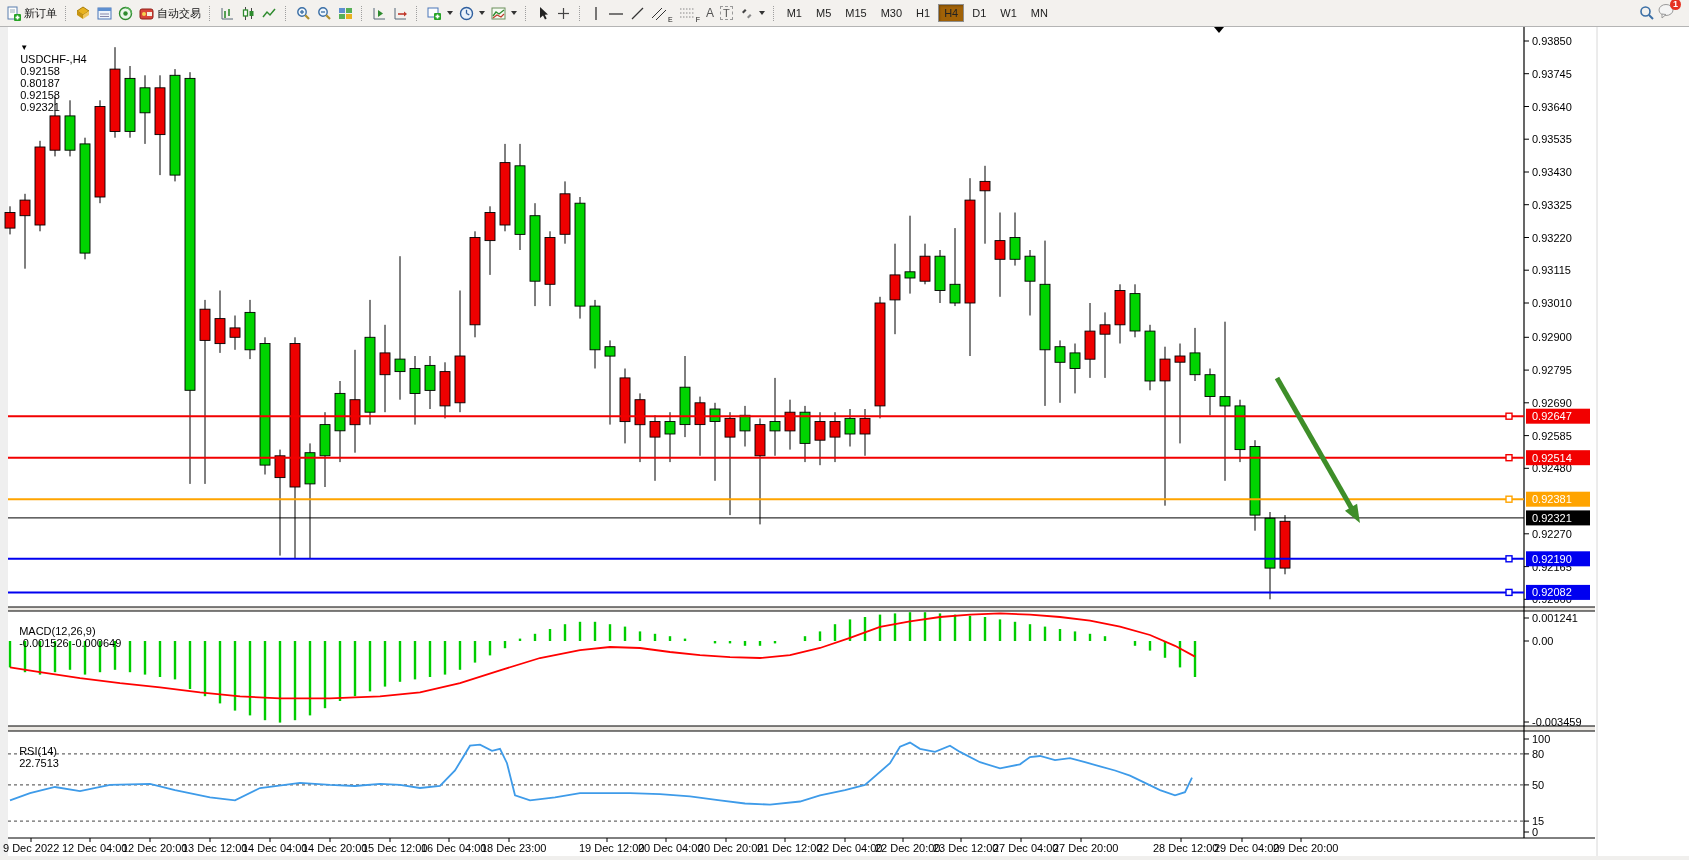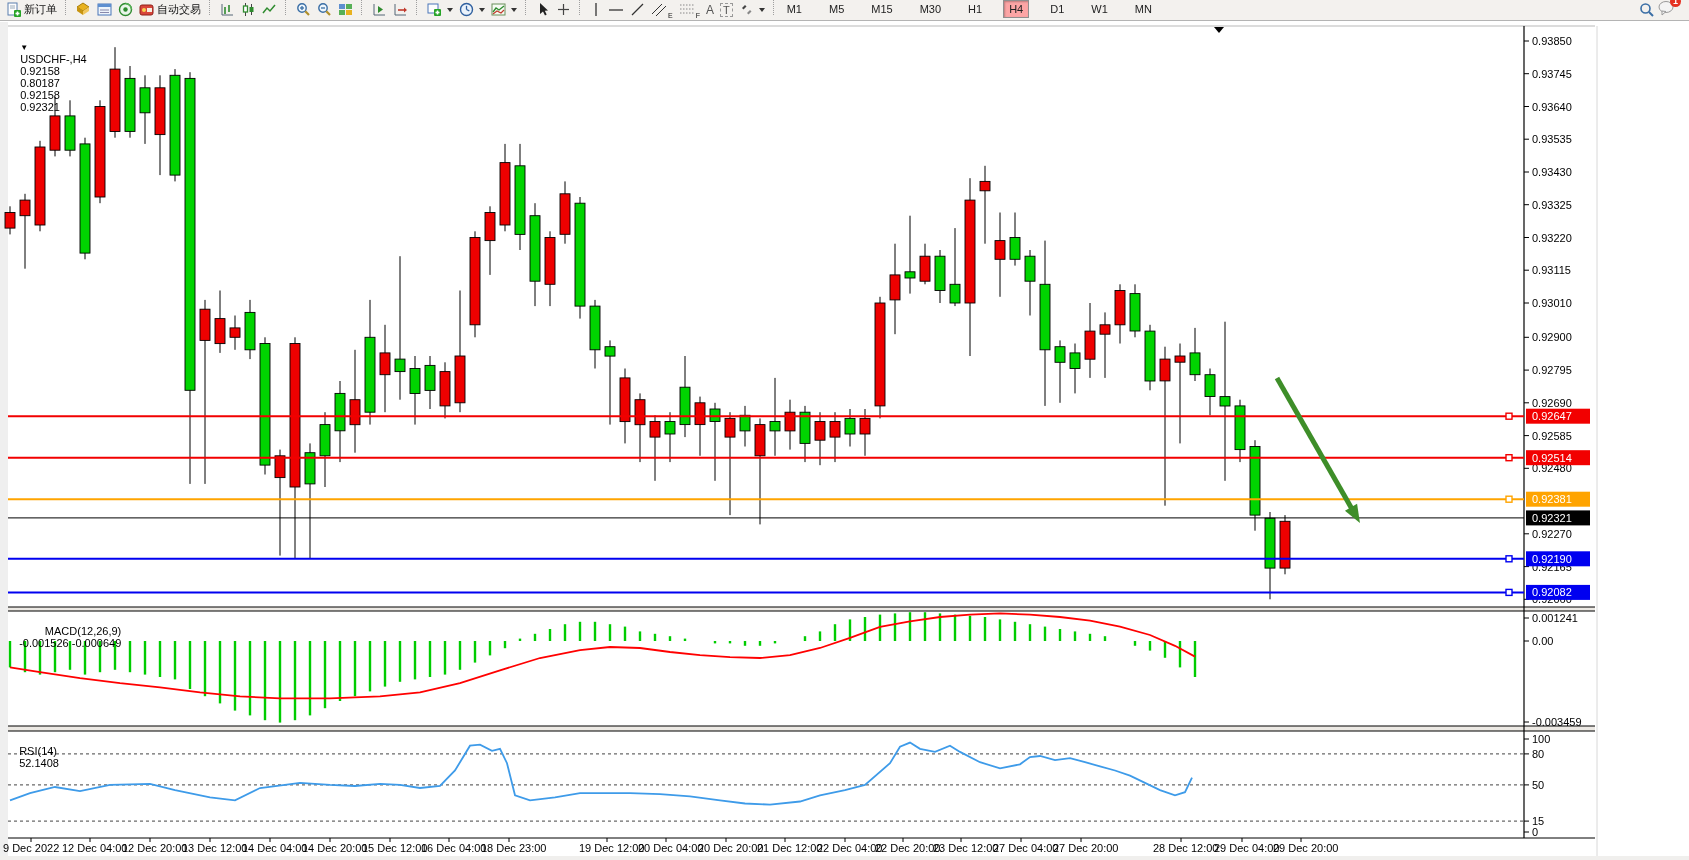--- a/index.html
+++ b/index.html
@@ -1,34 +1,34 @@
 <!DOCTYPE html>
 <html><head>
 <meta charset="utf-8">
 <style>
   html,body{margin:0;padding:0;background:#ffffff;}
   body{width:1689px;height:860px;position:relative;font-family:"Liberation Sans",sans-serif;overflow:hidden;}
   
-  .toolbar{position:absolute;top:0;left:0;width:1689px;height:21px;background:#f3f1ee;
-    border-bottom:1px solid #b4b4b4;display:flex;align-items:flex-start;padding:0 3px;box-sizing:border-box;z-index:5;}
+  .toolbar{position:absolute;top:0;left:0;width:1689px;height:27px;background:#f3f1ee;
+    border-bottom:1px solid #b4b4b4;display:flex;align-items:center;padding:0 3px;box-sizing:border-box;z-index:5;}
   .tbtn{height:19px;display:flex;align-items:center;gap:3px;padding:0 3px;font-size:11px;color:#111;cursor:default;}
   .tsep{width:4px;height:15px;border-left:1px dotted #9f9f9f;margin:0 3px 0 5px;}
   .caret{width:0;height:0;border-left:3px solid transparent;border-right:3px solid transparent;border-top:4px solid #333;margin-left:2px;}
   .tf{padding:2px 5px;font-size:11px;color:#222;border:1px solid transparent;}
-  .tf.active{background:#fca5a5;border:1px solid #8f8f8f;box-shadow:inset 1px 1px 2px rgba(0,0,0,.25);}
+  .tf.active{background:#a16207;border:1px solid #8f8f8f;box-shadow:inset 1px 1px 2px rgba(0,0,0,.25);}
   .spacer{flex:1;}
   .badge{position:absolute;top:-4px;right:-5px;background:#e53222;color:#fff;font-size:9px;line-height:11px;
     min-width:11px;height:11px;border-radius:6px;text-align:center;font-weight:bold;}
   .bubblewrap{position:relative;margin-right:10px;}
   
   .left-strip{position:absolute;top:22px;left:0;width:8px;height:834px;background:#efefef;border-right:1px solid #9a9a9a;}
   #chart-stage{position:absolute;top:0;left:0;width:1509px;height:860px;}
   .pane-label{position:absolute;font-size:11px;color:#000;z-index:3;white-space:pre;}
   #main-title{left:14px;top:29px;}
-  #macd-label{left:13px;top:613px;text-align:right;}
+  #macd-label{left:13px;top:613px;}
   #rsi-label{left:13px;top:733px;}
   .bottom-strip{position:absolute;left:0;top:856px;width:1689px;height:4px;background:#f0efed;}
   svg text{font-family:"Liberation Sans",sans-serif;}
 </style>
 </head>
 <body>
 
 <div class="toolbar">
   <div class="tbtn">
     <svg width="15" height="15">
@@ -212,21 +212,21 @@
     <span style="font-size:11px;color:#555;border:1px dashed #999;padding:0 2px;">T</span>
   </div>
   <div class="tbtn">
     <svg width="15" height="15">
         <polygon points="3,6 6,3 7.5,4.5 4.5,7.5" fill="#444"></polygon>
         <polygon points="8,11 11,8 12.5,9.5 9.5,12.5" fill="#888"></polygon>
       </svg>
     <span class="caret"></span>
   </div>
   <div class="tsep"></div>
-  <div id="tf-box" style="display:flex;align-items:center;gap:15px;">
+  <div id="tf-box" style="display:flex;align-items:center;gap:2px;">
       <div class="tf">M1</div>
       <div class="tf">M5</div>
       <div class="tf">M15</div>
       <div class="tf">M30</div>
       <div class="tf">H1</div>
       <div class="tf active">H4</div>
       <div class="tf">D1</div>
       <div class="tf">W1</div>
       <div class="tf">MN</div>
     </div>
@@ -643,15 +643,15 @@
   <span>0.80187</span>
   <span>0.92158</span>
   <span>0.92321</span>
 </div>
 <div class="pane-label" id="macd-label">
   <span>MACD(12,26,9)</span>
   <span>-0.001526 -0.000649</span>
 </div>
 <div class="pane-label" id="rsi-label">
   <span>RSI(14)</span>
-  <span>52.1408</span>
+  <span>22.7513</span>
 </div>
 <div class="bottom-strip"></div>
 
 </body></html>

